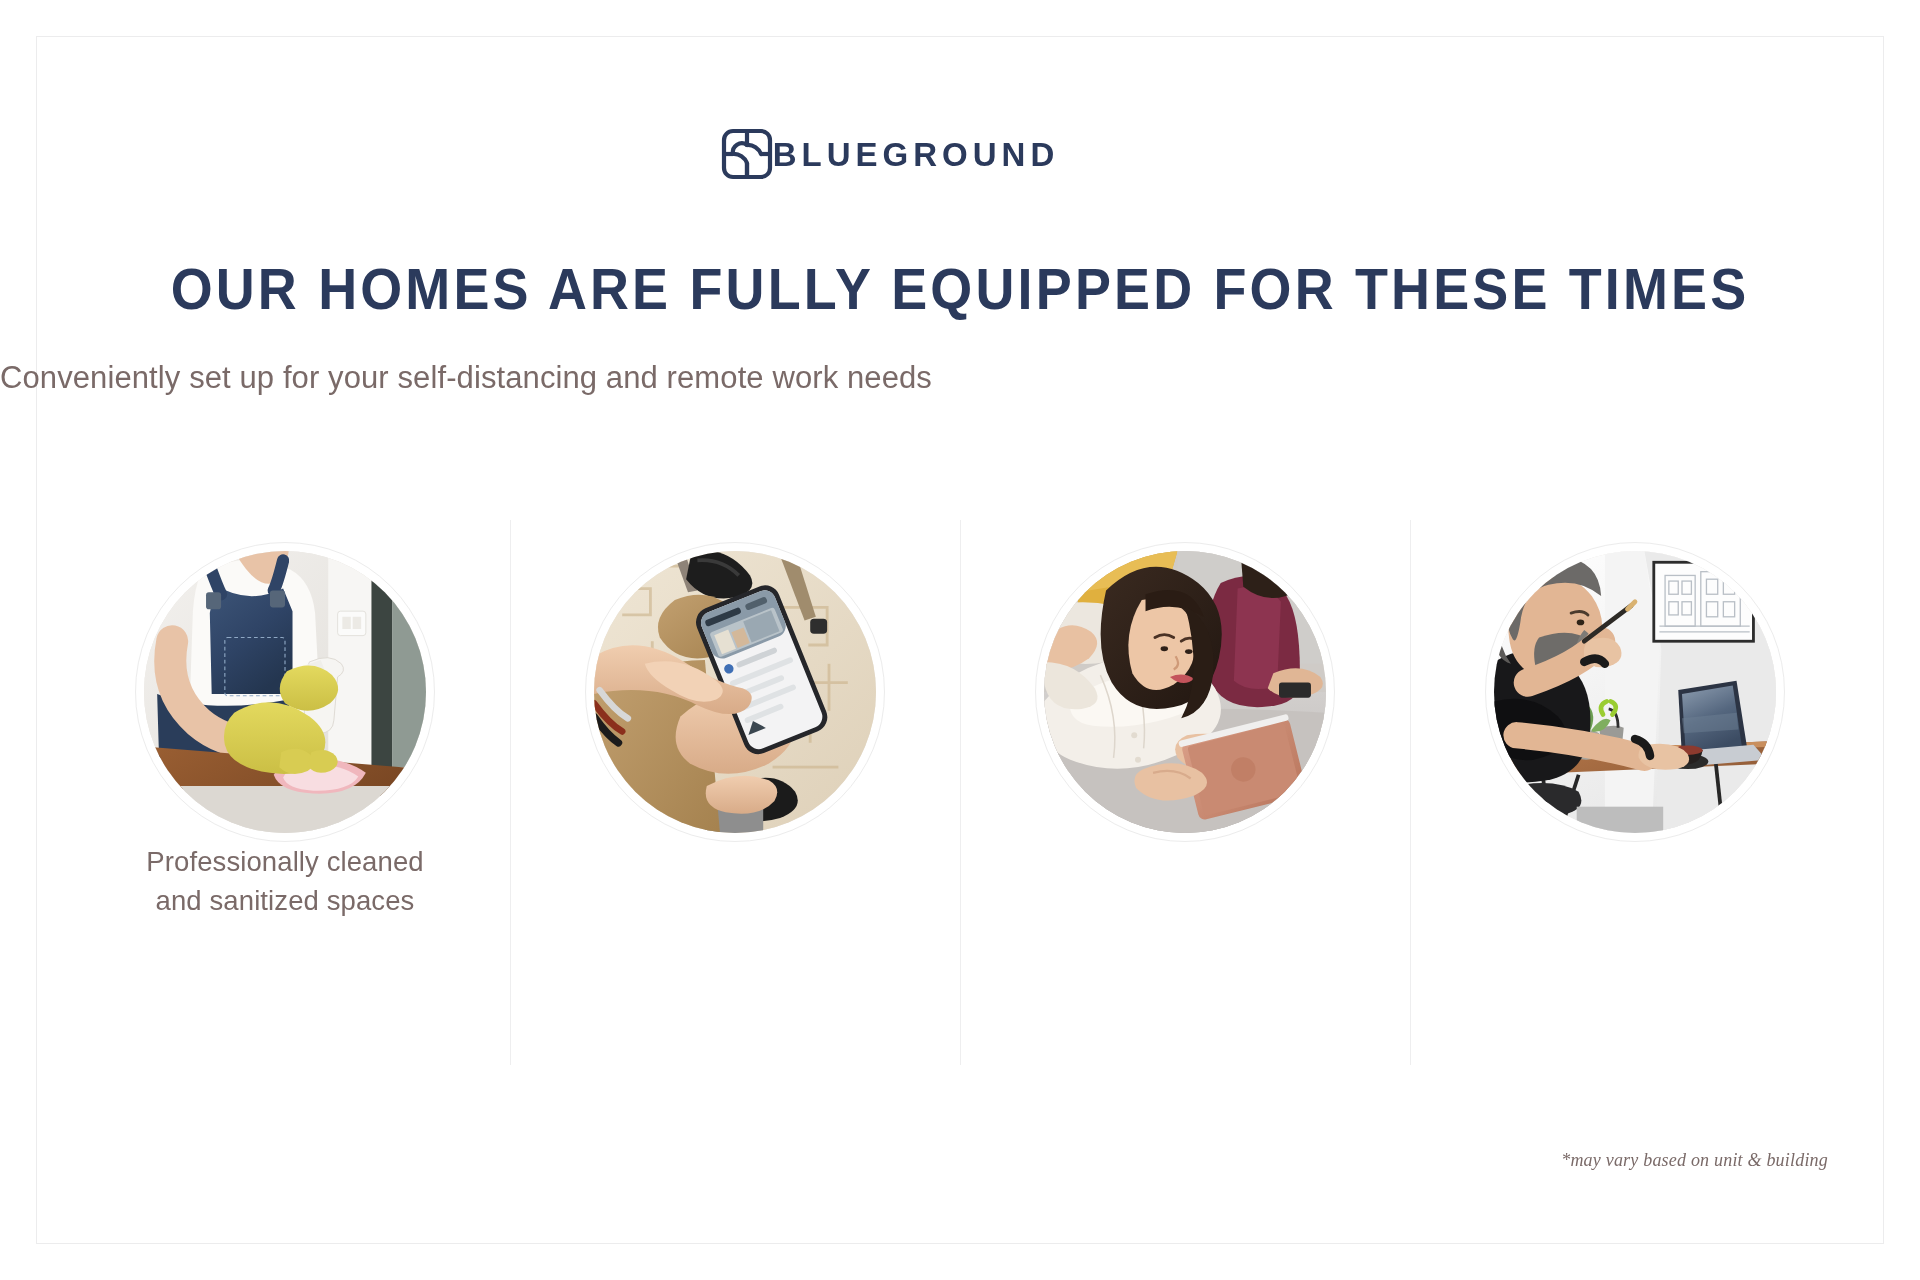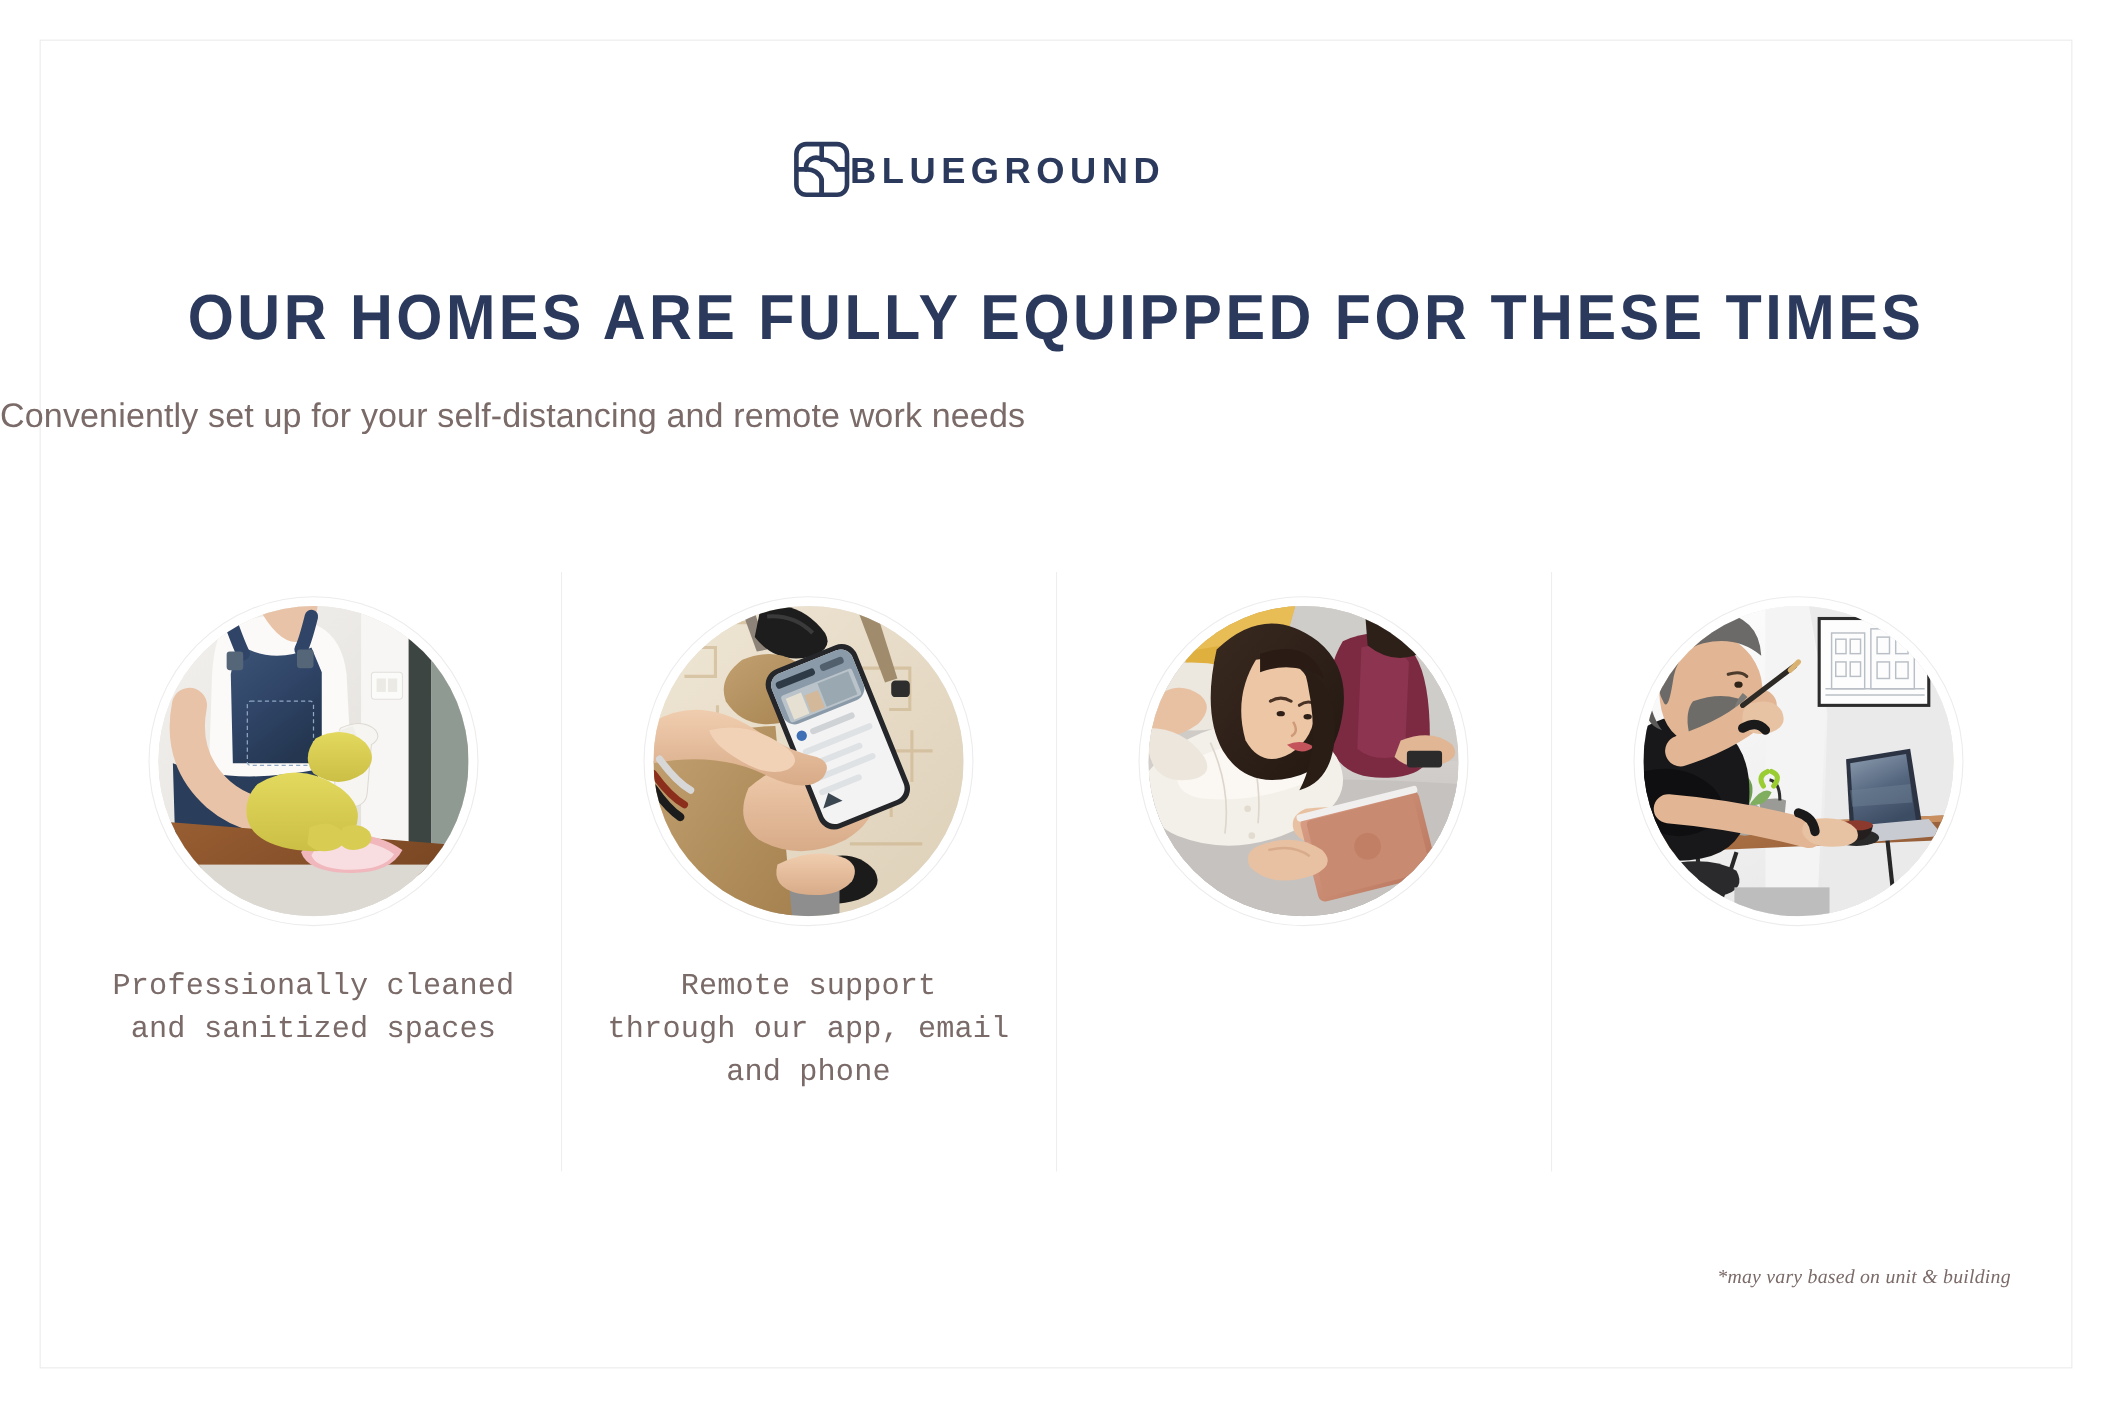--- a/index.html
+++ b/index.html
@@ -124,23 +124,22 @@
     width: 100%;
     height: 100%;
     border-radius: 50%;
     overflow: hidden;
     position: relative;
     background: #e8e4e0;
   }
   .thumb svg { display: block; width: 100%; height: 100%; }
 
   .caption {
-    margin-top: 36px;
     text-align: center;
-    font-family: Liberation Mono, monospace;
+    font-family: Liberation Sans, sans-serif;
     font-size: 27.5px;
     font-weight: 400;
     color: #7a6a68;
     line-height: 1.42;
     letter-spacing: 0.1px;
     white-space: pre-line;
   }
 
   
   #footnote {
@@ -325,23 +324,20 @@
 
             <path d="M0 112 q44 -26 96 6 q34 22 62 28 q16 6 6 20 q-16 16 -54 -2 q-48 -24 -110 -12 z" fill="url(#skin2)"></path>
             <path d="M54 120 q40 -10 76 18 q14 12 0 20 q-20 8 -48 -10 q-24 -14 -28 -28 z" fill="#f2d2b6"></path>
 
             <path d="M6 148 q16 22 30 30" stroke="#d7d7d7" stroke-width="7" fill="none" stroke-linecap="round"></path>
             <path d="M0 162 q16 22 30 30" stroke="#8b2f1c" stroke-width="7" fill="none" stroke-linecap="round"></path>
             <path d="M0 176 q14 20 26 28" stroke="#1c1c1c" stroke-width="8" fill="none" stroke-linecap="round"></path>
           </svg>
         </div>
       </div>
-      <div class="caption">Remote support
-through our app, email
-and phone</div>
     </div>
 
     <div class="feature">
       <div class="thumb-ring">
         <div class="thumb">
           <svg viewBox="0 0 300 300" preserveAspectRatio="xMidYMid slice" aria-hidden="true">
             <defs>
               <linearGradient id="bed3" x1="0" y1="0" x2="0" y2="1">
                 <stop offset="0%" stop-color="#d2cfcd"></stop>
                   <stop offset="100%" stop-color="#b9b5b3"></stop>

